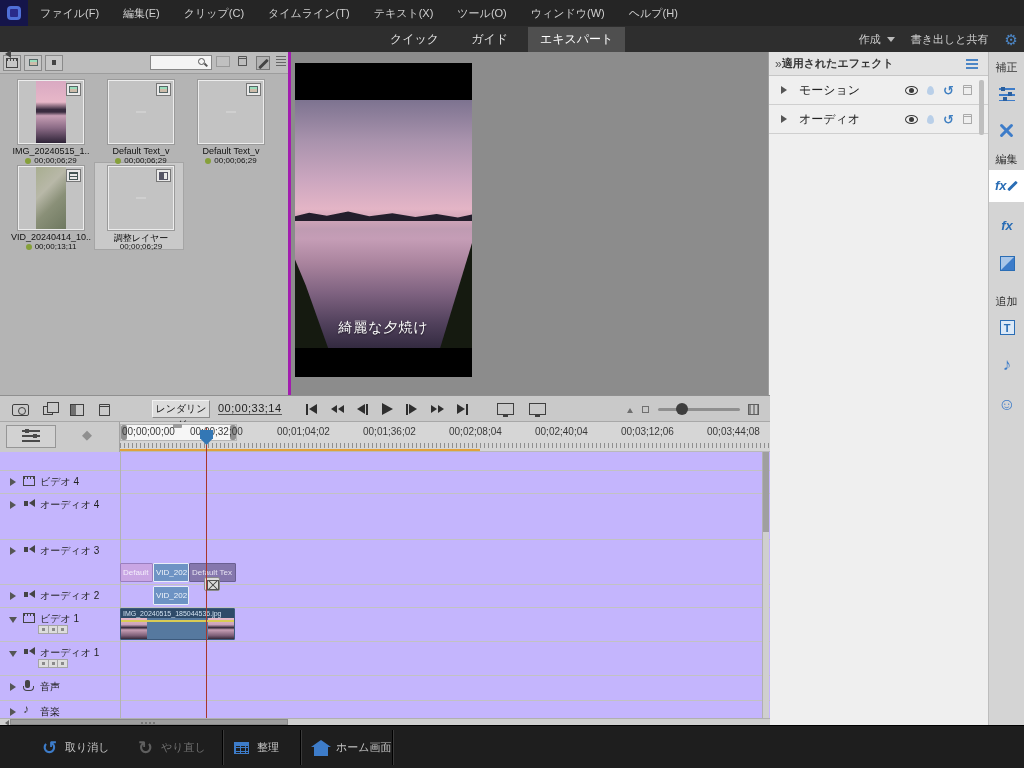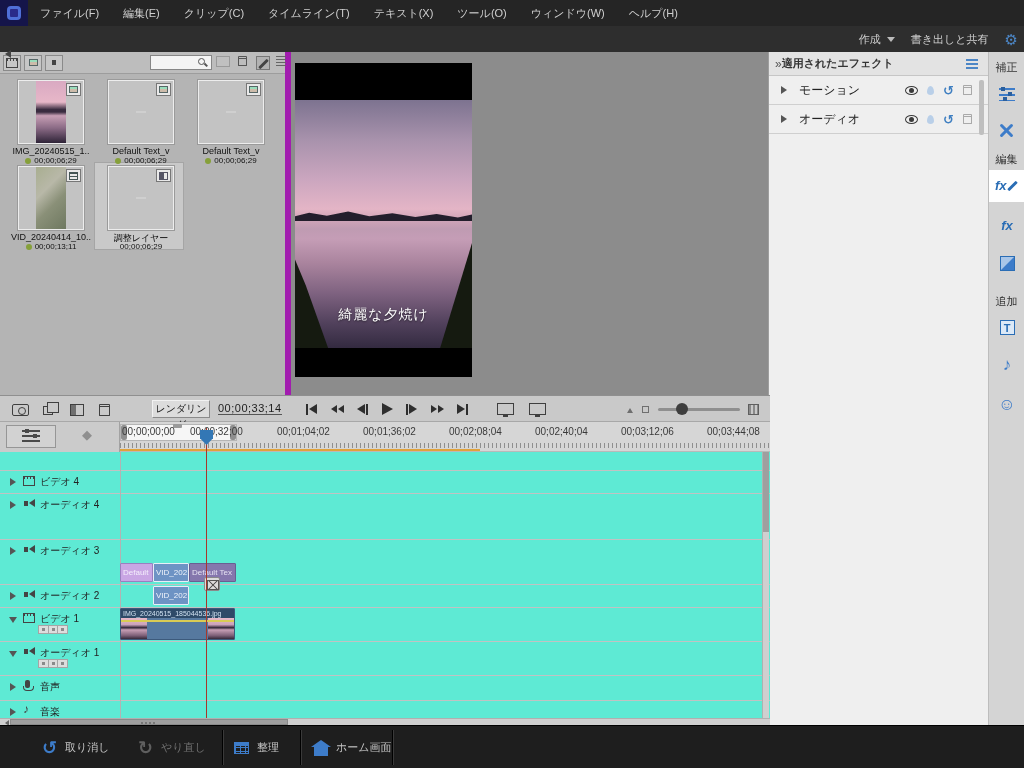--- a/index.html
+++ b/index.html
@@ -19,21 +19,21 @@
 .toolbar2{left:0;top:26px;width:1024px;height:26px;background:#2e2e2e;color:#cfcfcf;font-size:11px}
 .tb2l{position:absolute;left:0;top:0;height:26px;display:flex;align-items:center}
 .ddbtn{height:26px;display:flex;align-items:center;gap:6px;padding:0 12px;border-right:1px solid #191919;border-left:1px solid #3d3d3d}
 .caret{width:0;height:0;border:4px solid transparent;border-top:5px solid #bbb;margin-top:4px}
 .modetabs{position:absolute;left:378px;top:0;height:26px;display:flex;align-items:center;gap:8px}
 .mtab{padding:4px 12px;color:#e4e4e4;font-size:12px}
 .mtab.on{background:#4f4f4f;color:#fff}
 .tb2r{position:absolute;right:6px;top:0;height:26px;display:flex;align-items:center;gap:16px}
 .gear{color:#4c86c6;font-size:15px;line-height:15px}
 
-.assets{left:0;top:52px;width:291px;height:343px;background:#b4b4b4;border-right:6px solid #a21caf}
+.assets{left:0;top:52px;width:291px;height:343px;background:#b4b4b4;border-right:3px solid #a21caf}
 .atoolbar{position:absolute;left:0;top:0;width:100%;height:22px;background:#bdbdbd;border-bottom:1px solid #9d9d9d;display:flex;align-items:center}
 .vbtn{width:18px;height:16px;margin-left:3px;background:#c6c6c6;border:1px solid #8a8a8a;display:flex;align-items:center;justify-content:center}
 .search{position:absolute;left:150px;top:3px;width:62px;height:15px;border:1px solid #868686;background:#f4f4f4;font-size:9px;padding:0 12px 0 3px}
 .mag{position:absolute;left:198px;top:6px;width:7px;height:7px;border:1px solid #555;border-radius:50%}
 .mag::after{content:"";position:absolute;width:4px;height:1.5px;background:#555;transform:rotate(45deg);right:-4px;bottom:-1px}
 .aico{position:absolute;top:4px}
 .tile{width:86px;height:86px}
 .thumbf{position:absolute;left:10px;top:0;width:66px;height:64px;background:#c3c3c3;border:1px solid #ededed;box-shadow:0 0 0 1px #9a9a9a}
 .port{position:absolute;left:17px;top:0;width:30px;height:62px}
 .badge{position:absolute;right:2px;top:2px;width:15px;height:13px;background:#e9e9e9;border:1px solid #777;display:flex;align-items:center;justify-content:center}
@@ -49,21 +49,21 @@
 .t-black{background:#0b0b0b;position:relative}
 .t-black::after{content:"";position:absolute;left:10px;top:30px;width:10px;height:2px;background:#cfcfcf}
 .t-vid{background:linear-gradient(135deg,#a8ae90 0%,#b8b8a8 35%,#8a9078 60%,#6e7860 100%)}
 
 .monitor{left:291px;top:52px;width:477px;height:343px;background:#8c8c8c}
 .preview{position:absolute;left:4px;top:11px;width:177px;height:314px;background:#000}
 .photo{position:absolute;left:0;top:37px;width:177px;height:248px;background:linear-gradient(180deg,#7d7390 0%,#a892ac 16%,#cba6bf 32%,#e4b5c6 44%,#d5a8ba 47%,#bf9bb2 52%,#c59db6 56%,#a9839d 66%,#7e6280 78%,#51415c 90%,#332a40 100%)}
 .mtn{position:absolute;left:0;right:0;top:44%;height:12px;background:#231e2c;clip-path:polygon(0 60%,8% 30%,18% 55%,30% 20%,42% 60%,55% 35%,68% 65%,80% 40%,92% 70%,100% 45%,100% 100%,0 100%)}
 .fldL{position:absolute;left:0;bottom:0;width:34%;height:42%;background:#151a10;clip-path:polygon(0 15%,18% 40%,55% 100%,0 100%)}
 .fldR{position:absolute;right:0;bottom:0;width:30%;height:46%;background:#151a10;clip-path:polygon(100% 8%,40% 100%,100% 100%)}
-.caption{position:absolute;left:0;bottom:24px;width:100%;text-align:center;color:#fff;font-size:14px;text-shadow:0 1px 2px rgba(0,0,0,.6);letter-spacing:1px}
+.caption{position:absolute;left:0;bottom:11px;width:100%;text-align:center;color:#fff;font-size:14px;text-shadow:0 1px 2px rgba(0,0,0,.6);letter-spacing:1px}
 
 .effects{left:768px;top:52px;width:220px;height:673px;background:#efefef;border-left:1px solid #9e9e9e}
 .ehead{position:absolute;left:0;top:0;width:100%;height:24px;background:#e3e3e3;border-bottom:1px solid #c6c6c6;display:flex;align-items:center}
 .ehead .chev{color:#555;font-size:12px;margin-left:6px}
 .etitle{flex:1;text-align:left;font-size:11px;font-weight:bold;color:#333}
 .kficon{width:12px;height:10px;margin-right:10px;background:repeating-linear-gradient(#4c86c6 0 2px,transparent 2px 4px)}
 .erow{position:absolute;left:0;width:100%;height:29px;border-bottom:1px solid #cfcfcf;display:flex;align-items:center}
 .etri{width:0;height:0;border:4px solid transparent;border-left:6px solid #555;margin-left:12px}
 .elabel{font-size:12px;color:#222;margin-left:8px;flex:1}
 .eicons{display:flex;align-items:center;gap:9px;margin-right:16px}
@@ -117,21 +117,21 @@
 .tsico::after{content:"";position:absolute;left:3px;top:-1px;width:4px;height:4px;background:#4a4a4a;box-shadow:8px 5px #4a4a4a}
 .mdiamond{position:absolute;left:82px;top:5px;color:#8f8f8f;font-size:13px}
 .ruler{left:120px;top:422px;width:650px;height:30px;background:#d6d6d6;overflow:hidden;border-bottom:1px solid #b9b9b9}
 .workarea{position:absolute;left:0;top:2px;width:117px;height:17px;background:#f6f6f6;border:1px solid #b5b5b5}
 .wh{position:absolute;top:0;width:6px;height:100%;background:#8f8f8f;border-radius:2px}
 .wgrip{position:absolute;left:52px;top:-1px;width:9px;height:4px;background:#9a9a9a;border-radius:1px}
 .rlab{position:absolute;top:4px;font-size:10px;color:#3a3a3a;white-space:nowrap}
 .ticks{position:absolute;left:0;top:21px;width:650px;height:5px;background:repeating-linear-gradient(90deg,#8f8f8f 0 1px,transparent 1px 4px)}
 .wline{position:absolute;left:0;top:27px;width:360px;height:2px;background:#e0a23c}
 
-.tracks{left:0;top:452px;width:770px;height:308px;background:#5eead4}
+.tracks{left:0;top:452px;width:770px;height:308px;background:#c4b5fd}
 .trow{position:absolute;left:0;width:770px;border-top:1px solid #c2c2c2;display:block}
 .tarrow{position:absolute;left:10px;top:7px;width:0;height:0;border:4px solid transparent;border-left:6px solid #555}
 .tarrow.down{border:4px solid transparent;border-top:6px solid #555;left:9px;top:9px}
 .tlabel{position:absolute;left:40px;top:4px;font-size:10px;color:#222}
 .ifilm{position:absolute;left:23px;top:5px;width:12px;height:10px;border:1px solid #444;background:repeating-linear-gradient(90deg,#444 0 1px,transparent 1px 3px) 0 0/12px 2px no-repeat,repeating-linear-gradient(90deg,#444 0 1px,transparent 1px 3px) 0 8px/12px 2px no-repeat}
 .ispk{position:absolute;left:24px;top:5px;width:4px;height:5px;background:#444;margin-top:2px}
 .ispk::after{content:"";position:absolute;left:1px;top:-2px;width:0;height:0;border:4.5px solid transparent;border-right:6px solid #444}
 .imic{position:absolute;left:25px;top:4px;width:5px;height:8px;background:#444;border-radius:2px}
 .imic::after{content:"";position:absolute;left:-2px;bottom:-3px;width:9px;height:4px;border:1px solid #444;border-top:0;border-radius:0 0 4px 4px}
 .inote{position:absolute;left:23px;top:1px;color:#444;font-size:12px}
@@ -185,20 +185,25 @@
     <span class="mi">編集(E)</span>
     <span class="mi">クリップ(C)</span>
     <span class="mi">タイムライン(T)</span>
     <span class="mi">テキスト(X)</span>
     <span class="mi">ツール(O)</span>
     <span class="mi">ウィンドウ(W)</span>
     <span class="mi">ヘルプ(H)</span>
   </div>
 
   <div class="toolbar2 abs">
+    <div class="modetabs">
+      <span class="mtab">クイック</span>
+      <span class="mtab">ガイド</span>
+      <span class="mtab on">エキスパート</span>
+    </div>
     <div class="tb2r">
       <span style="display:flex;align-items:center;gap:6px">
         <span>作成</span>
           <span class="caret"></span>
       </span>
       <span>書き出しと共有</span>
       <span class="gear">⚙</span>
     </div>
   </div>
 

